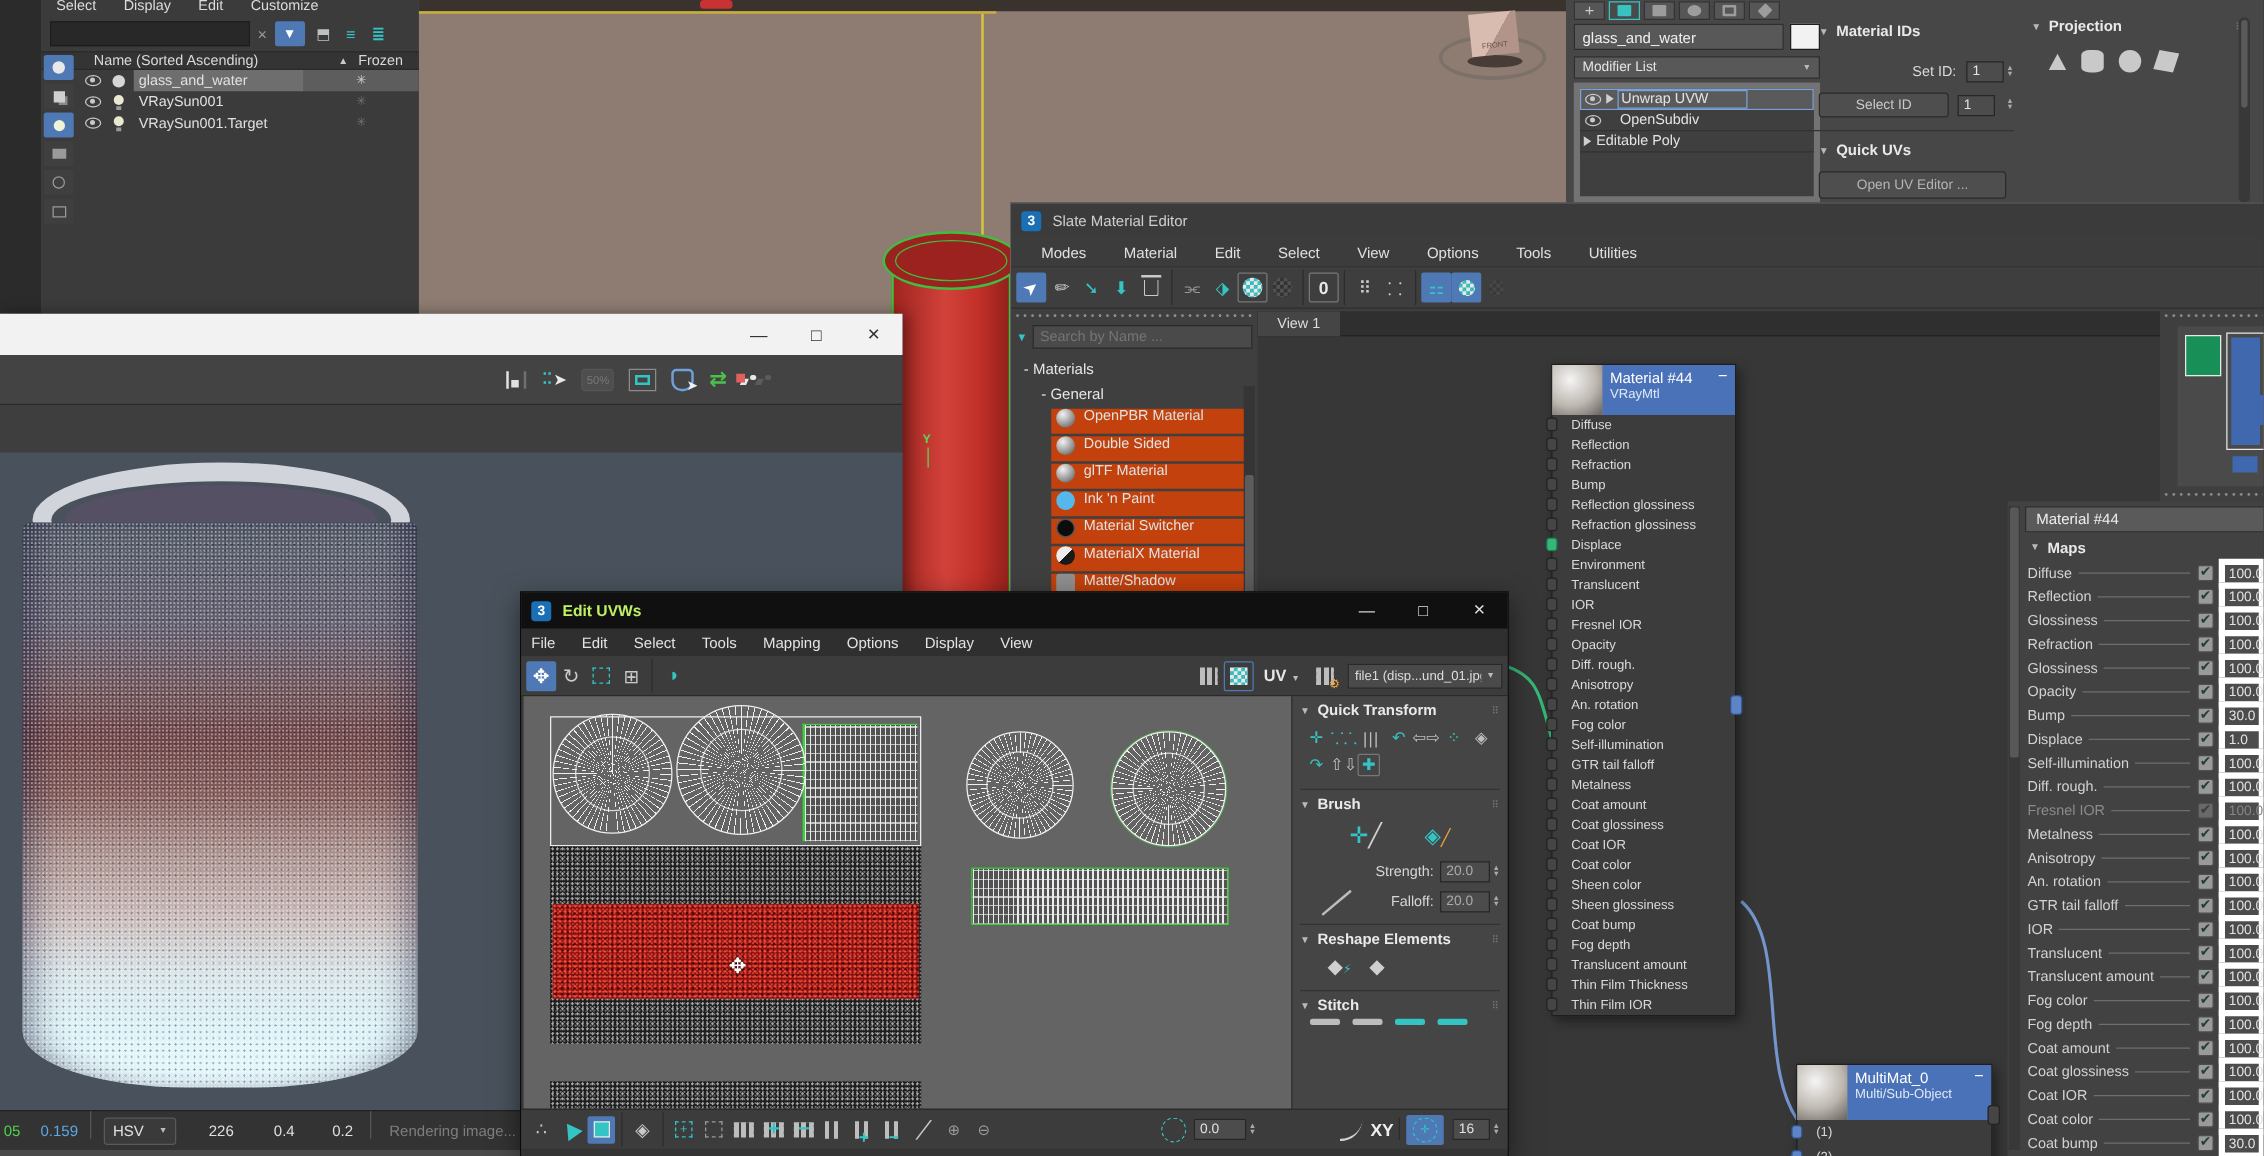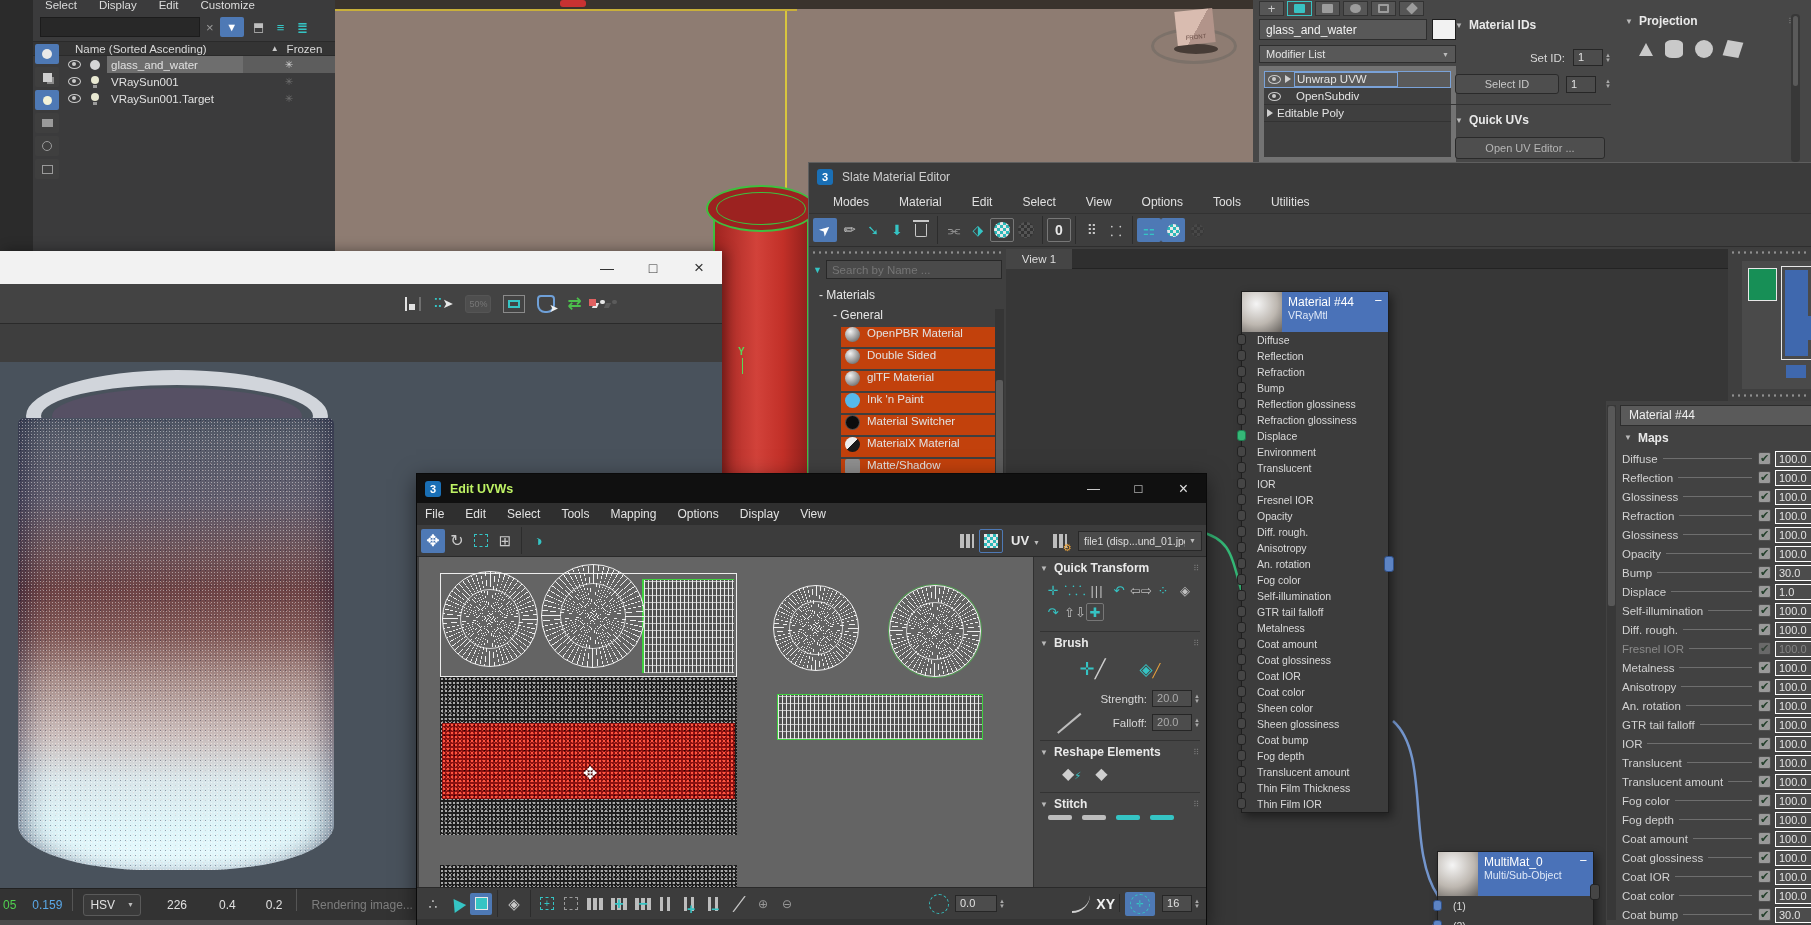--- a/index.html
+++ b/index.html
@@ -85,21 +85,21 @@
   .br-ic{width:15px;height:15px;border-radius:50%;margin-right:7px;background:radial-gradient(circle at 35% 30%,#f2f2f2,#9a9a9a 55%,#4f4f4f)}
   .br-ic.flat-blue{background:#56b8ea}
   .br-ic.black{background:#0c0c0c;border:1px solid #555}
   .br-ic.bw{background:linear-gradient(135deg,#ededed 50%,#1a1a1a 50%)}
   .br-ic.plain{background:#8f8f8f;border-radius:2px}
 
   
   .prow{display:flex;align-items:center;height:19px;padding-left:2px}
   .prow .plabel{color:#d2d2d2;font-size:11.5px;white-space:nowrap}
   .prow .pline{flex:1;border-top:1px solid #6e6e6e;margin:0 6px 0 5px;min-width:6px}
-  .prow .pval{width:37px;background:#4c4c4c;border:1px solid #ffffff;color:#e2e2e2;font-size:11px;padding:0 3px;line-height:14px;margin-left:4px}
+  .prow .pval{width:37px;background:#4c4c4c;border:5px solid #ffffff;color:#e2e2e2;font-size:11px;padding:0 3px;line-height:14px;margin-left:4px}
   .prow.disabled .plabel{color:#8b8b8b}
   .prow.disabled .chk{opacity:.45}
   .prow.disabled .pval{color:#858585}
 
   
   .tbi{width:24px;height:24px;border-radius:2px;display:flex;align-items:center;justify-content:center;color:#c9c9c9;font-size:14px;position:relative}
   .tbi.sel{background:#4e79b5;color:#fff}
   .tbi.box{border:1px solid #777}
   .checkball{width:16px;height:16px;border-radius:50%;background-color:#e8e8e8;background-image:
      linear-gradient(45deg,#2cb8b8 25%,transparent 25% 75%,#2cb8b8 75%),

